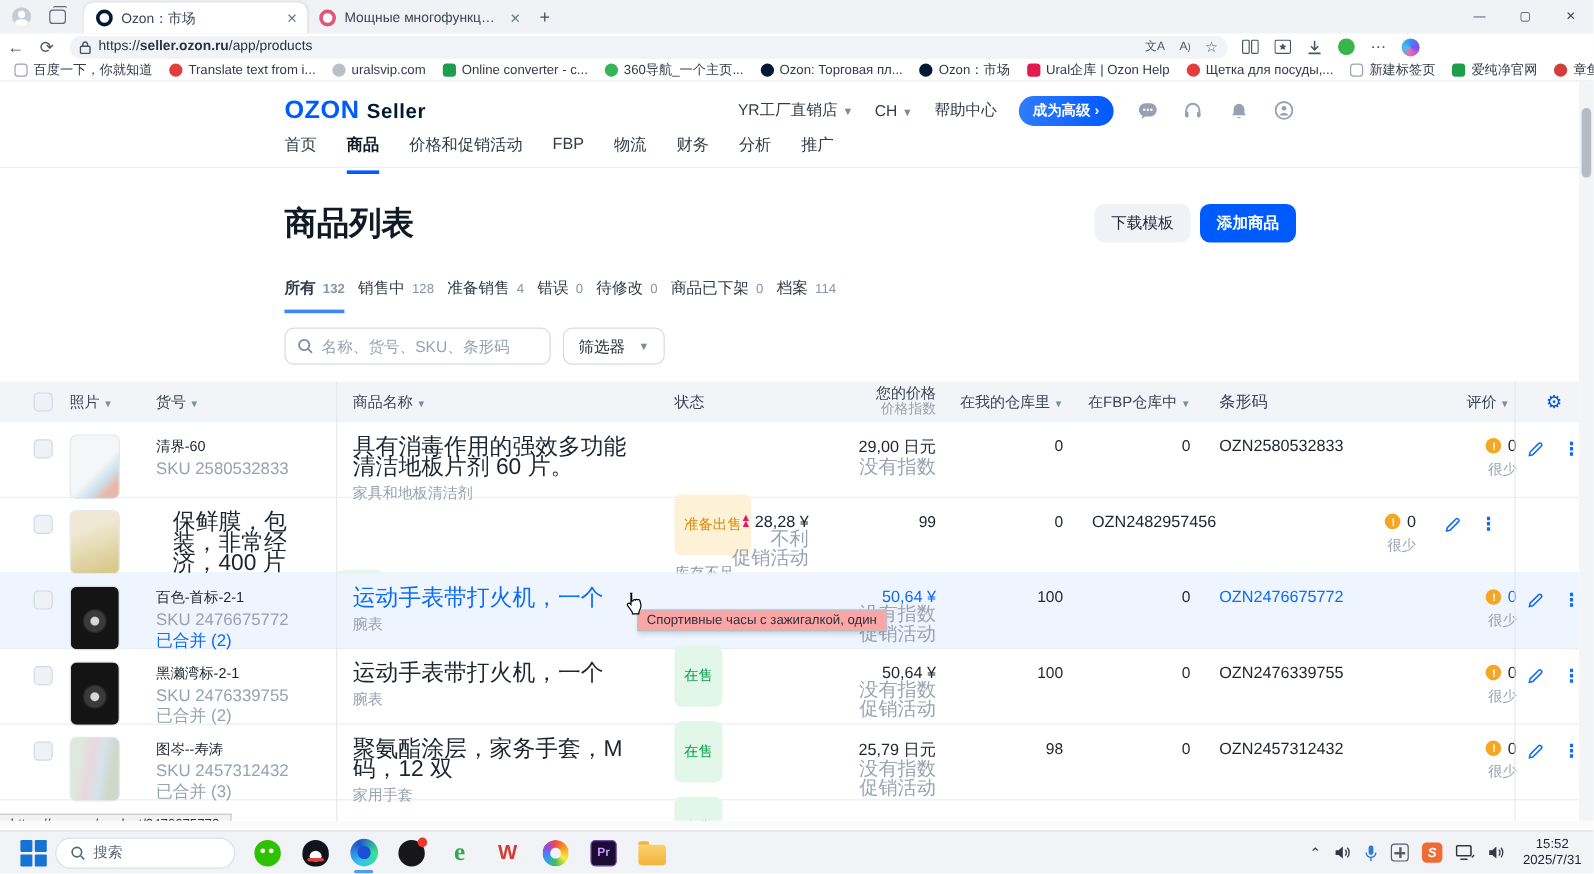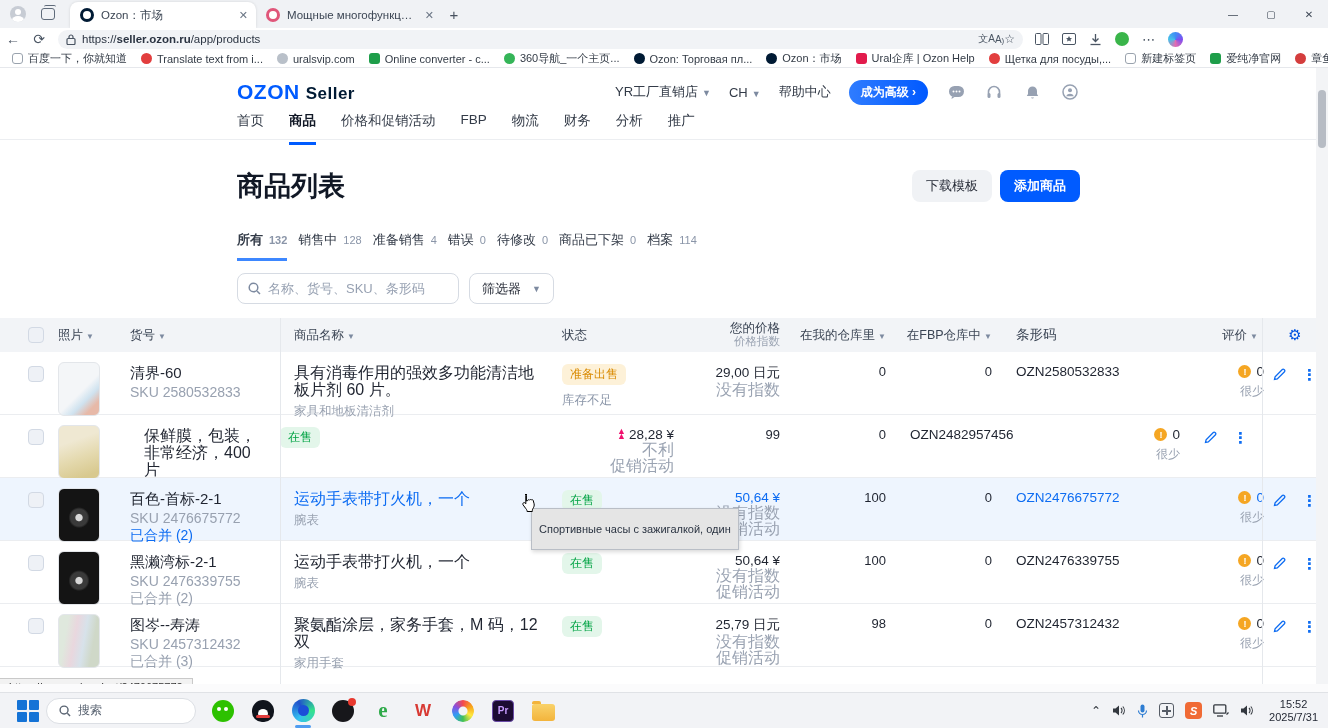--- a/index.html
+++ b/index.html
@@ -26,21 +26,21 @@
   .newtab { width:24px; height:24px; display:flex; align-items:center; justify-content:center; font-size:15px; color:#46505e; }
   .wincontrols { position:absolute; right:0; top:0; height:28px; display:flex; }
   .wc { width:38px; height:28px; display:flex; align-items:center; justify-content:center; font-size:10px; color:#3c4654; }
 
   .toolbar { position:absolute; left:0; top:28px; width:1328px; height:22px; background:#fff; display:flex; align-items:center; }
   .nav-ico { width:26px; text-align:center; color:#4a5563; font-size:14px; }
   .urlbar { display:flex; align-items:center; height:19px; background:#f1f3f6; border-radius:10px; margin-left:6px; width:965px; padding:0 8px; gap:6px; }
   .urlbar .lock { flex:none; }
   .url-text { flex:1; font-size:11.5px; color:#2b3442; white-space:nowrap; overflow:hidden; }
   .url-text b { font-weight:bold; }
-  .url-right { display:flex; color:#4a5563; font-size:11px; align-items:center; }
+  .url-right { display:flex; gap:12px; color:#4a5563; font-size:11px; align-items:center; }
   .tb-right { display:flex; align-items:center; gap:13px; margin-left:12px; color:#4a5563; }
   .ext-green { width:14px; height:14px; border-radius:50%; background:#3ab54a; }
   .copilot { width:15px; height:15px; border-radius:50%; background:conic-gradient(#3e8df5,#7e4ff0,#e26db1,#46c1e8,#3e8df5); }
 
   .bookmarks { position:absolute; left:0; top:50px; width:1328px; height:18px; background:#fff; border-bottom:1px solid #e6e8ec; display:flex; align-items:center; padding:0 6px; gap:2px; font-size:11px; color:#333b46; }
   .bm { display:flex; align-items:center; gap:5px; padding:0 6px; height:16px; white-space:nowrap; }
   .bm-ico { width:11px; height:11px; border-radius:3px; flex:none; position:relative; }
   .bm-ico.round { border-radius:50%; }
   .bm-sep { width:1px; height:12px; background:#d7dade; margin:0 5px; }
 
@@ -84,47 +84,47 @@
   .num { text-align:right; padding-right:10px; }
   .gear { color:#0052e0; font-size:15px; text-align:center; }
   .trow { height:63px; border-bottom:1px solid #ebedf0; padding-top:12px; position:relative; }
   .trow.hover { background:#eef5fe; }
   .cb { width:16px; height:16px; border:1px solid #d2d9e4; border-radius:4px; background:#eef1f6; margin-top:2px; }
   .thumb { width:42px; height:54px; border-radius:6px; border:1px solid #e3e6ea; margin-top:-2px; }
   .thumb.white { background:linear-gradient(135deg,#f4f6f8 55%,#cfe2ef 70%,#e7b9a8 85%); }
   .thumb.beige { background:linear-gradient(160deg,#efe8d2 30%,#e4d9ae 60%,#d8c98f 90%); }
   .thumb.dark { background:radial-gradient(circle at 50% 55%, #d8d8d8 0 9%, #3a3a3a 12% 24%, #141414 30%); }
   .thumb.gloves { background:linear-gradient(100deg,#dfe8dd 20%,#e9d7de 40%,#d7e2ea 60%,#cfd8c8 80%); }
-  .skuname { font-size:15px; color:#1f2430; }
+  .skuname { font-size:12px; color:#1f2430; }
   .graytxt { color:#98a1b0; font-size:14px; margin-top:1px; }
   .bluetxt { color:#0d6cf2; }
-  .pname { font-size:16px; line-height:17px; padding-right:24px; }
+  .pname { font-size:19px; line-height:17px; padding-right:24px; }
   .pname.link { color:#0d6cf2; }
   .pcat { color:#98a1b0; font-size:12.5px; margin-top:5px; }
-  .badge { display:inline-block; font-size:12px; padding:2px 8px; border-radius:6px; }
+  .badge { display:inline-block; font-size:12px; padding:17px 8px; border-radius:6px;margin-top:48px; }
   .badge.ok { color:#00a344; background:#e3f6ea; }
   .badge.warn { color:#d98a00; background:#fdf1d8; }
   .status-sub { color:#8a95a8; font-size:12.5px; margin-top:7px; }
   .price-main { font-size:13.5px; display:flex; justify-content:flex-end; align-items:center; gap:3px; }
   .price-main.link { color:#0d6cf2; }
   .arrows { color:#f0126f; font-size:9px; line-height:5px; display:inline-block; transform:translateY(-1px); }
   .price-sub { color:#9aa3b2; font-size:16px; line-height:16px; }
   .barcode { padding-left:14px; font-size:13.5px; }
   .barcode.link { color:#0d6cf2; }
   .ratecell { text-align:right; padding-right:4px; }
   .rline { display:flex; justify-content:flex-end; align-items:center; gap:5px; font-size:13.5px; }
   .warn-dot { width:13px; height:13px; border-radius:50%; background:#f5a623; color:#fff; font-size:9px; font-weight:bold; display:flex; align-items:center; justify-content:center; }
   .rsub { color:#9aa3b2; font-size:12px; margin-top:4px; }
   .actions { display:flex; gap:16px; justify-content:center; padding-top:4px; }
   .pencil { color:#0d6cf2; }
   .dots { color:#0d6cf2; font-weight:bold; font-size:15px; letter-spacing:0; line-height:14px; }
   .vline { position:absolute; top:250px; width:1px; height:434px; background:#e5e8ec; }
 
   
-  .tooltip { position:absolute; left:531px; top:440px; background:#e5e5e5; border:1px solid #b9bec6; box-shadow:1px 2px 4px rgba(0,0,0,.15); font-size:11px; color:#2b3442; padding:14px 7px; white-space:nowrap; }
+  .tooltip { position:absolute; left:531px; top:440px; background:#fca5a5; border:1px solid #b9bec6; box-shadow:1px 2px 4px rgba(0,0,0,.15); font-size:11px; color:#2b3442; padding:2px 7px; white-space:nowrap; }
   .cursor { position:absolute; left:520px; top:425px; }
   .statuslink { position:absolute; left:0; top:610px; background:#f2f2f2; border:1px solid #c9c9c9; border-left:none; font-size:11px; color:#333; padding:2px 9px; z-index:5; }
   .vscroll { position:absolute; left:1316px; top:68px; width:12px; height:616px; background:#f3f4f6; }
   .vthumb { position:absolute; left:2px; top:22px; width:8px; height:58px; background:#b7bcc4; border-radius:4px; }
 
   
   .taskbar { position:absolute; left:0; top:692px; width:1328px; height:36px; background:#f2f3f6; border-top:1px solid #e0e2e6; display:flex; align-items:center; padding:0 10px; }
   .start { width:24px; height:24px; display:grid; grid-template-columns:10px 10px; grid-gap:2px; padding:1px; margin:0 6px; }
   .start i { background:#1573d6; border-radius:1px; }
   .tsearch { width:150px; height:26px; background:#fff; border:1px solid #dcdfe4; border-radius:14px; display:flex; align-items:center; gap:7px; padding:0 12px; color:#5a6472; font-size:12px; margin-right:14px; }

